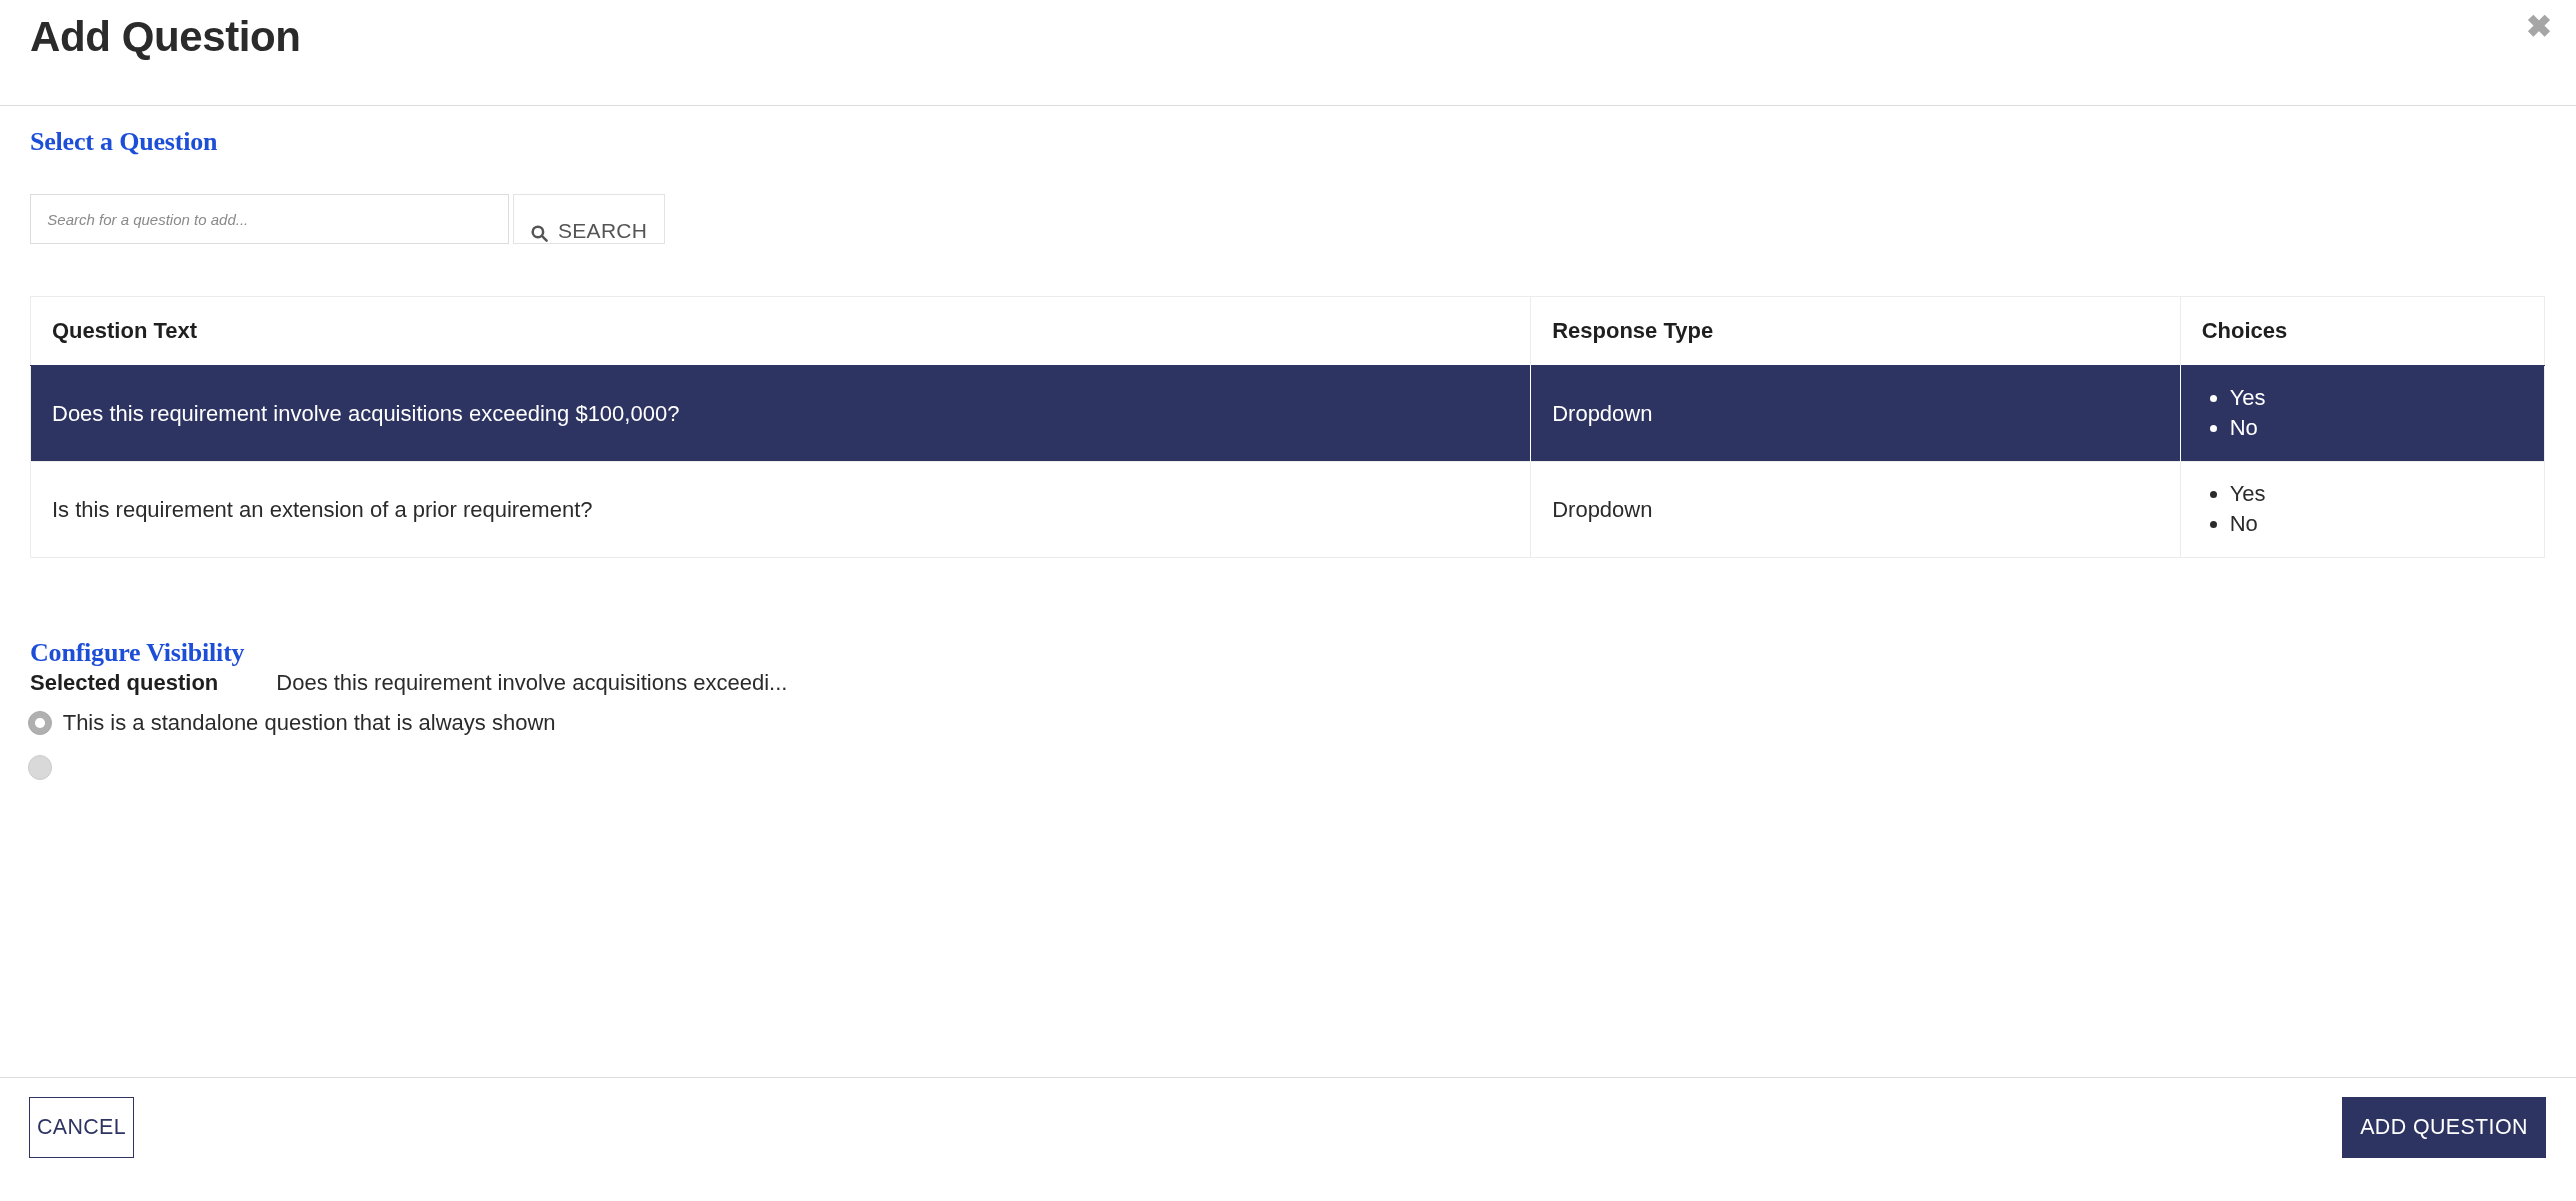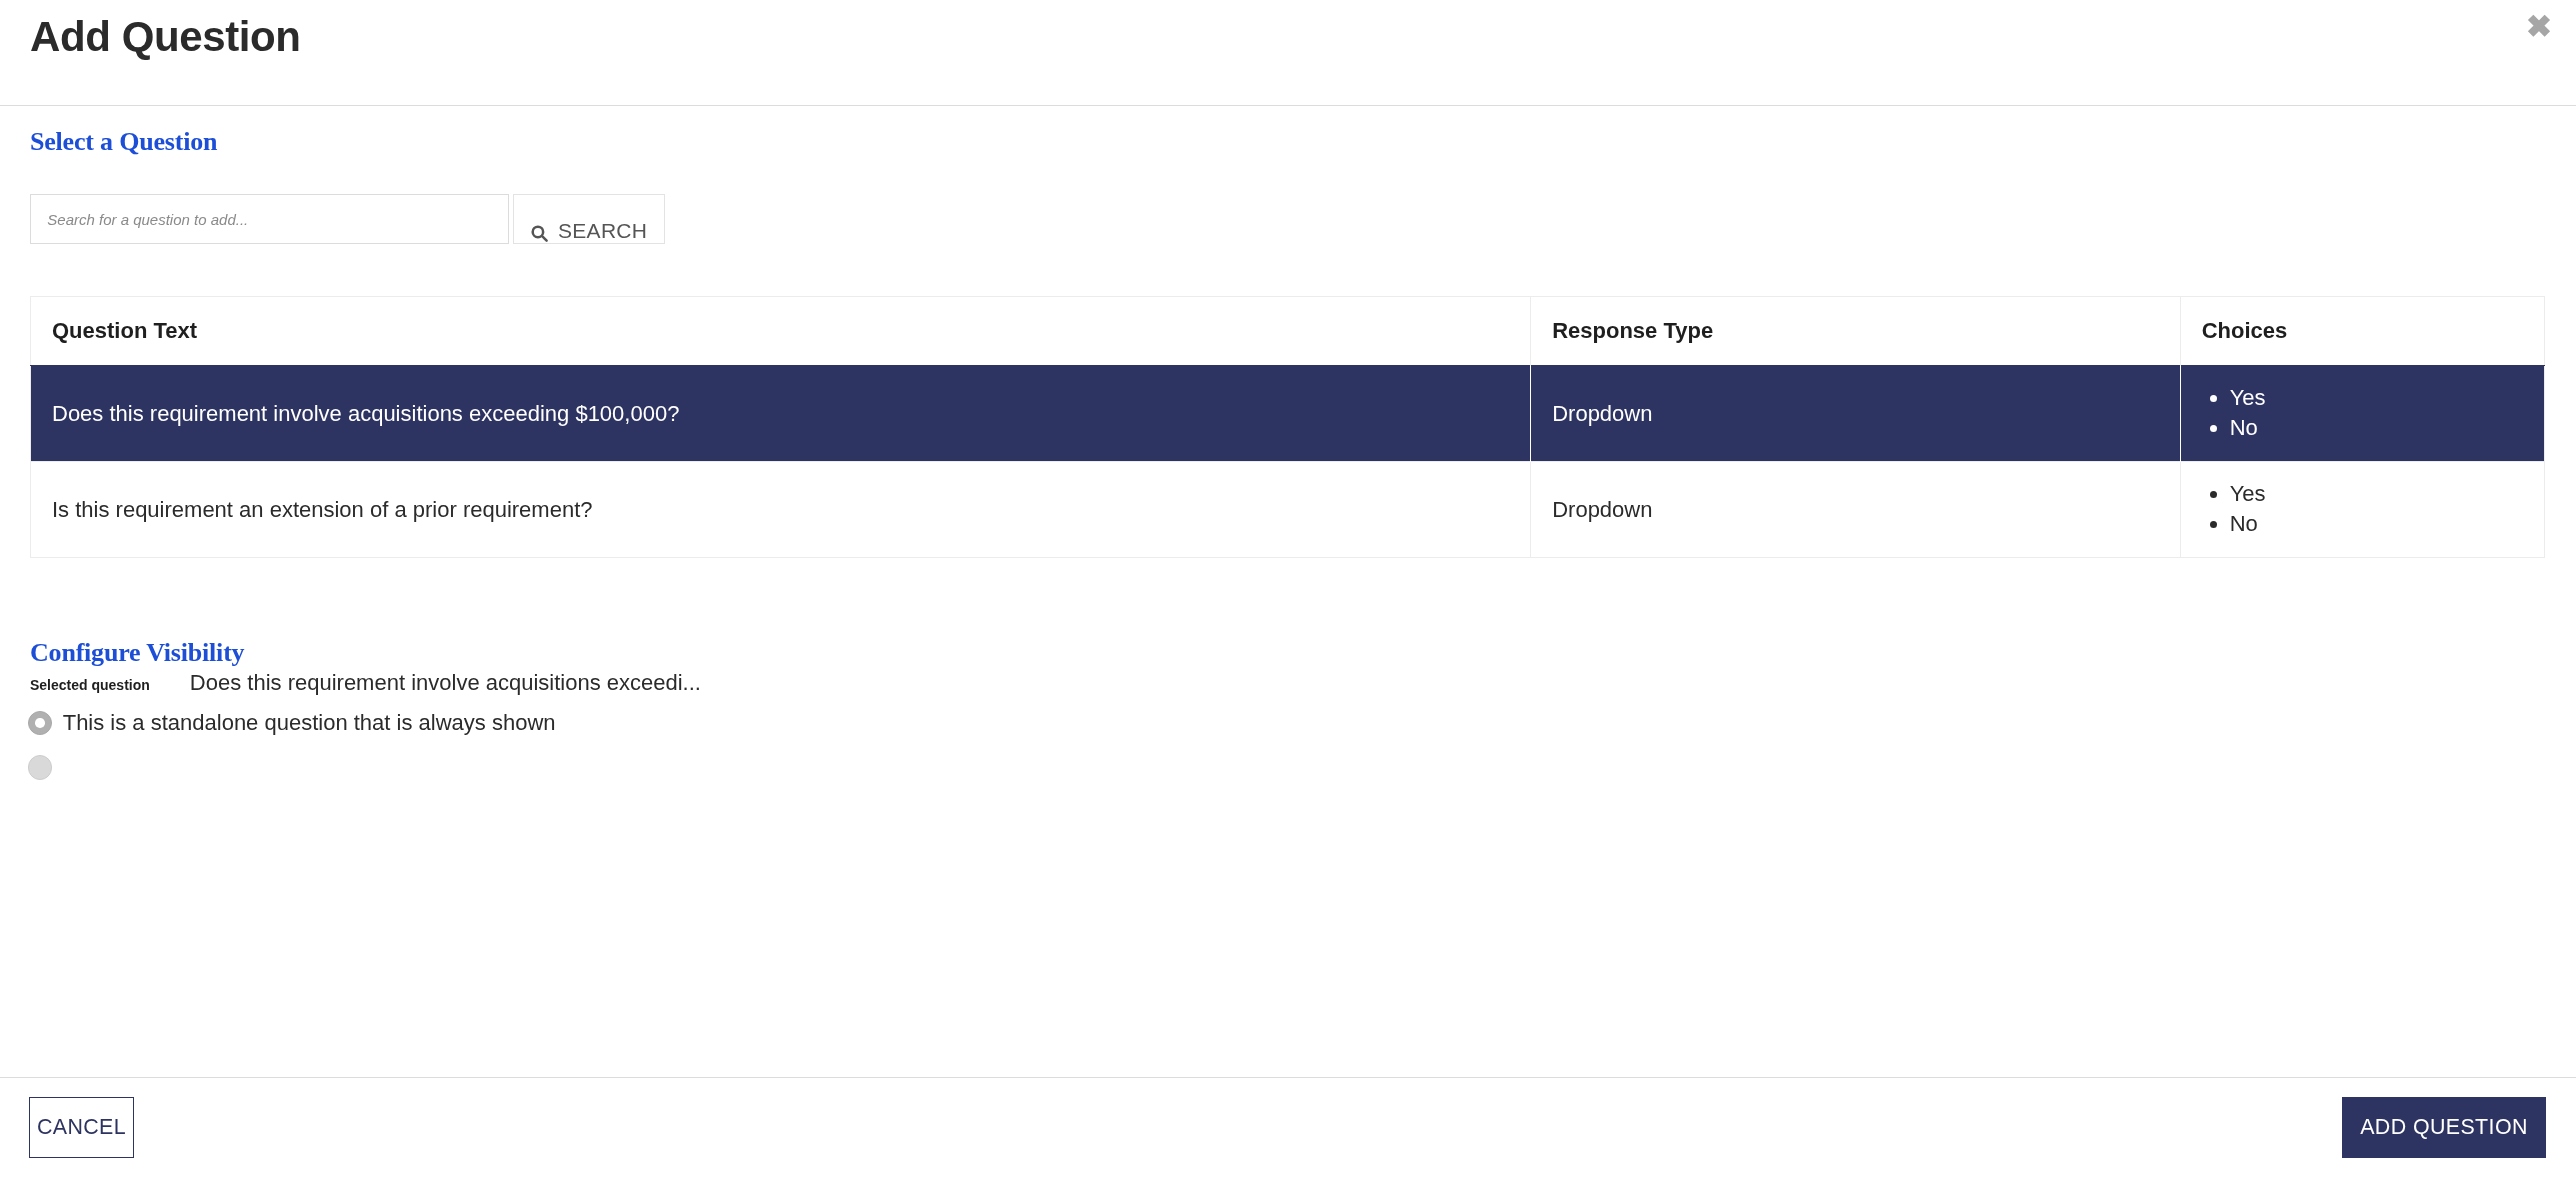--- a/index.html
+++ b/index.html
@@ -186,26 +186,26 @@
   
   .selected-line {
     position: absolute;
     left: 30px;
     top: 564px;
     display: flex;
     align-items: baseline;
     white-space: nowrap;
   }
   .selected-label {
-    font-size: 14px;
+    font-size: 22px;
     font-weight: bold;
     color: #1f1f1f;
   }
   .selected-value {
-    margin-left: 40px;
+    margin-left: 58px;
     font-size: 22px;
     color: #2b2b2b;
   }
 
   
   .radio-group {
     position: absolute;
     left: 28px;
     top: 595px;
     width: 1478px;

